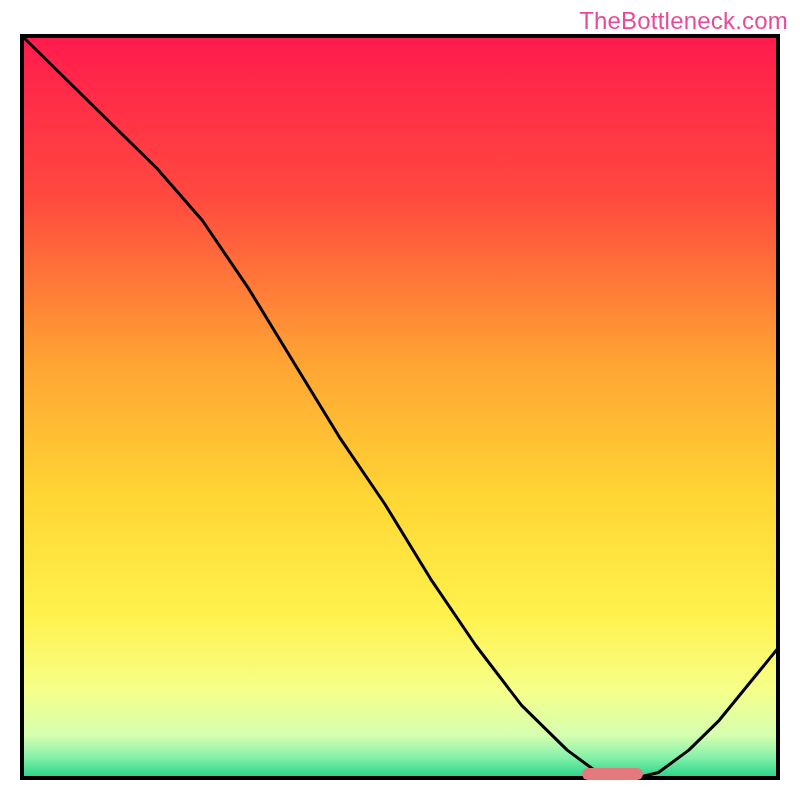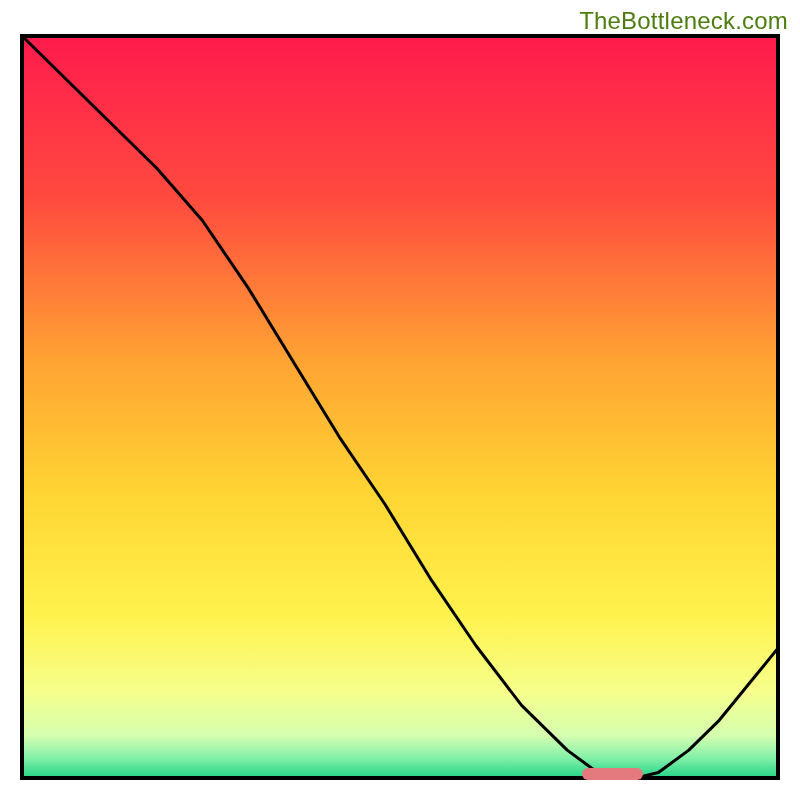--- a/index.html
+++ b/index.html
@@ -12,21 +12,21 @@
   }
   .outer {
     position: relative;
     width: 800px;
     height: 800px;
   }
   .watermark {
     position: absolute;
     top: 7px;
     right: 12px;
-    color: #4d7c0f;
+    color: #ec4899;
     font-size: 24px;
     font-weight: 500;
     letter-spacing: 0.2px;
     user-select: none;
   }
   .plot-wrap {
     position: absolute;
     left: 20px;
     top: 34px;
     width: 760px;

